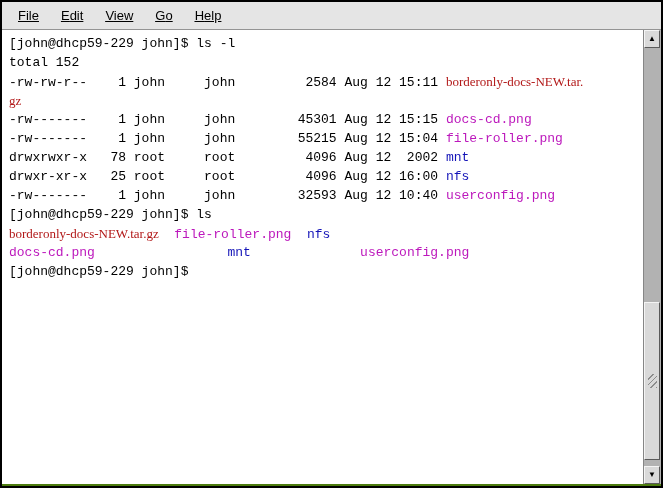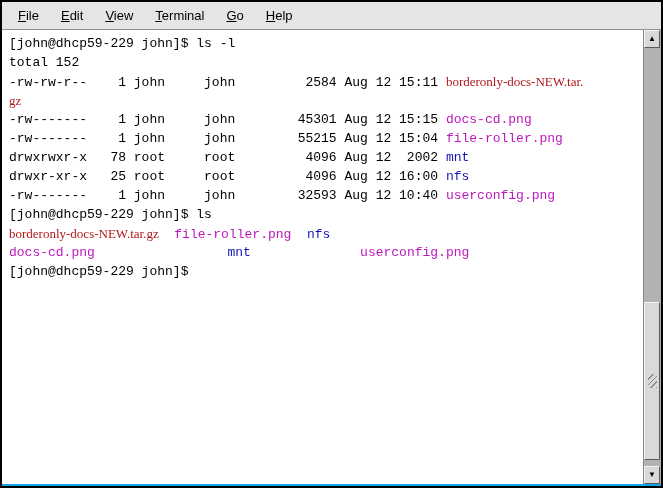--- a/index.html
+++ b/index.html
@@ -11,24 +11,24 @@
     display:flex; flex-direction:column;
     font-family:"Liberation Sans", sans-serif;
   }
 
   .menubar {
     flex:0 0 27px; height:27px; background:#e5e5e5;
     border-bottom:1px solid #949494;
     display:flex; align-items:center; padding-left:5px;
     font-size:13px; color:#000;
   }
-  .menu-item { padding:3px 11px; cursor:default; white-space:nowrap; }
+  .menu-item { padding:3px 11px; cursor:default; white-space:nowrap;text-decoration:underline; }
   .menu-item .mn { text-decoration:underline; }
 
-  .body { flex:1; display:flex; min-height:0; border-bottom:2px solid #0ea5e9; }
+  .body { flex:1; display:flex; min-height:0; border-bottom:2px solid #4d7c0f; }
 
   .term {
     flex:1; background:var(--background); padding:4px 0 0 7px;
     font-family:"Liberation Mono", monospace;
     font-size:13px; line-height:19px; white-space:pre;
     overflow:hidden; cursor:text;
   }
   .tline { height:19px; }
   .c-fg      { color:var(--foreground); }
   .c-red     { color:var(--red);font-family:Liberation Serif, serif; }
@@ -61,21 +61,20 @@
 </style>
 </head>
 <body>
 
 <div class="window">
 
   <div class="menubar">
     <div class="menu-item"><span class="mn">F</span><span>ile</span></div>
     <div class="menu-item"><span class="mn">E</span><span>dit</span></div>
     <div class="menu-item"><span class="mn">V</span><span>iew</span></div>
-    <div class="menu-item"><span class="mn">T</span><span>erminal</span></div>
     <div class="menu-item"><span class="mn">G</span><span>o</span></div>
     <div class="menu-item"><span class="mn">H</span><span>elp</span></div>
   </div>
 
   <div class="body">
 
     <div class="term"><div class="tline"><span class="c-fg">[john@dhcp59-229 john]$ ls -l</span></div><div class="tline"><span class="c-fg">total 152</span></div><div class="tline"><span class="c-fg">-rw-rw-r--    1 john     john         2584 Aug 12 15:11 </span><span class="c-red">borderonly-docs-NEW.tar.</span></div><div class="tline"><span class="c-red">gz</span></div><div class="tline"><span class="c-fg">-rw-------    1 john     john        45301 Aug 12 15:15 </span><span class="c-magenta">docs-cd.png</span></div><div class="tline"><span class="c-fg">-rw-------    1 john     john        55215 Aug 12 15:04 </span><span class="c-magenta">file-roller.png</span></div><div class="tline"><span class="c-fg">drwxrwxr-x   78 root     root         4096 Aug 12  2002 </span><span class="c-blue">mnt</span></div><div class="tline"><span class="c-fg">drwxr-xr-x   25 root     root         4096 Aug 12 16:00 </span><span class="c-blue">nfs</span></div><div class="tline"><span class="c-fg">-rw-------    1 john     john        32593 Aug 12 10:40 </span><span class="c-magenta">userconfig.png</span></div><div class="tline"><span class="c-fg">[john@dhcp59-229 john]$ ls</span></div><div class="tline"><span class="c-red">borderonly-docs-NEW.tar.gz</span><span class="c-fg">  </span><span class="c-magenta">file-roller.png</span><span class="c-fg">  </span><span class="c-blue">nfs</span></div><div class="tline"><span class="c-magenta">docs-cd.png</span><span class="c-fg">                 </span><span class="c-blue">mnt</span><span class="c-fg">              </span><span class="c-magenta">userconfig.png</span></div><div class="tline"><span class="c-fg">[john@dhcp59-229 john]$ </span></div></div>
 
     <div class="scrollbar">
       <div class="sb-btn sb-up">

